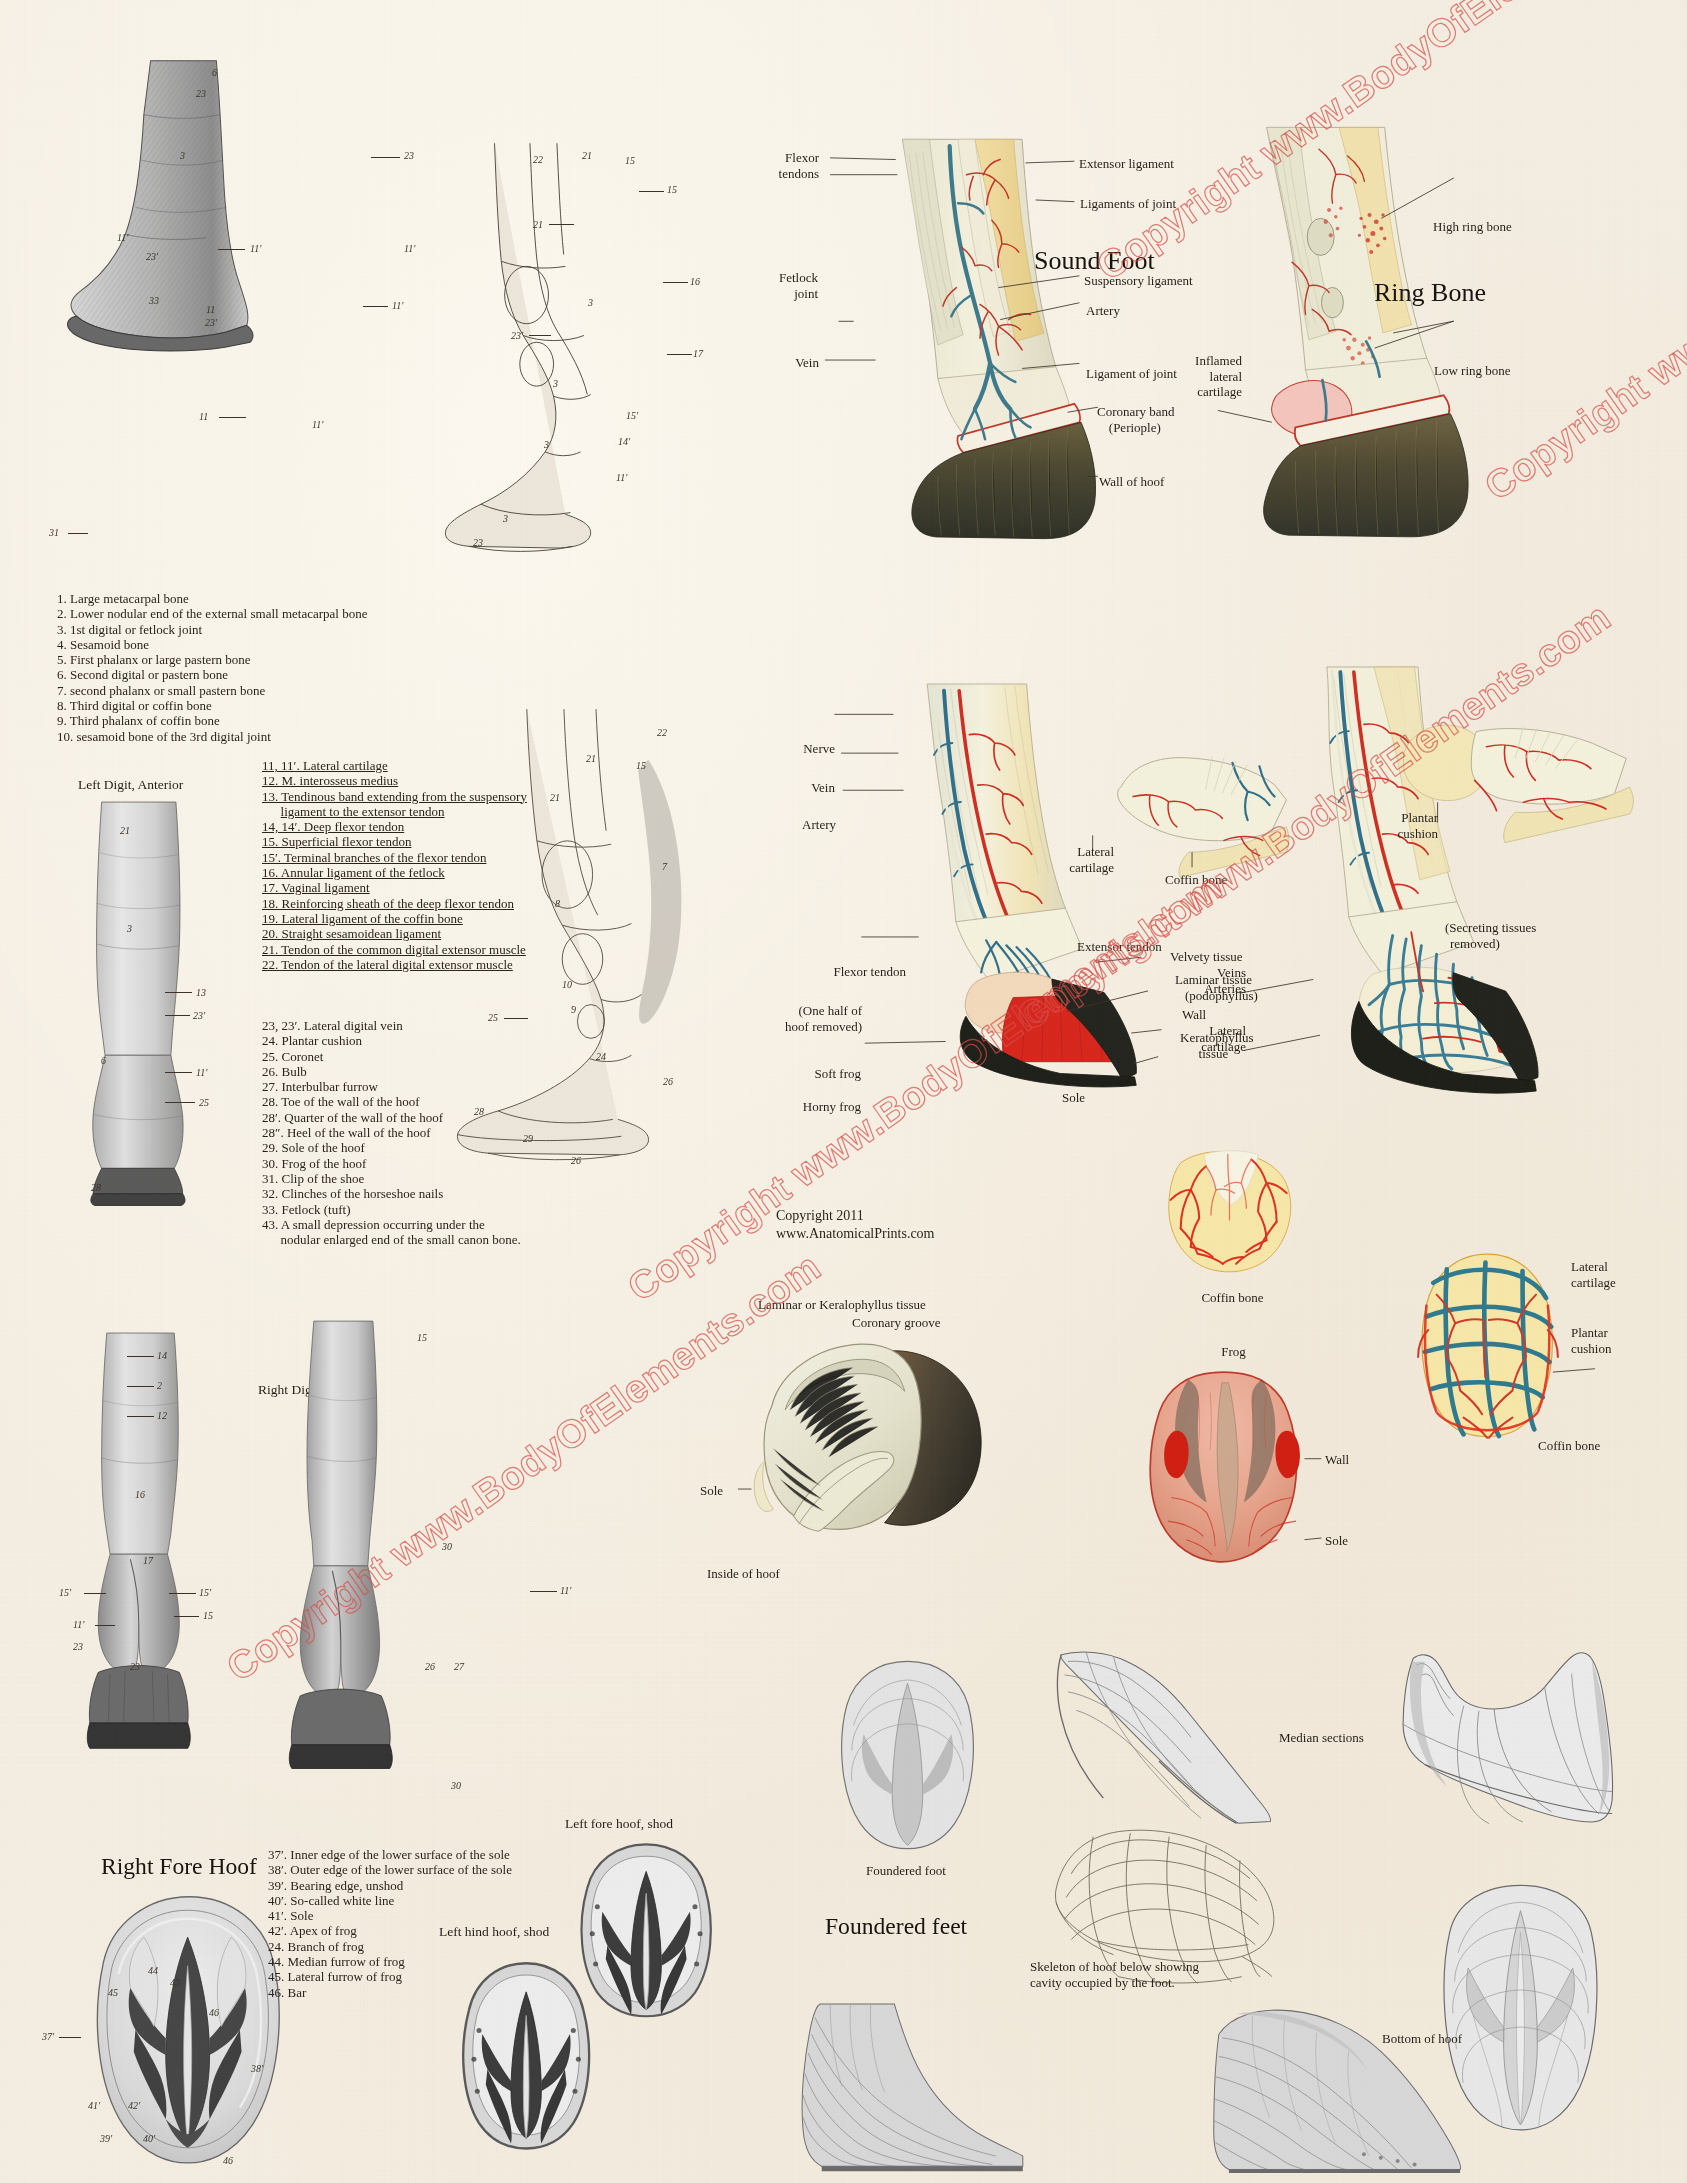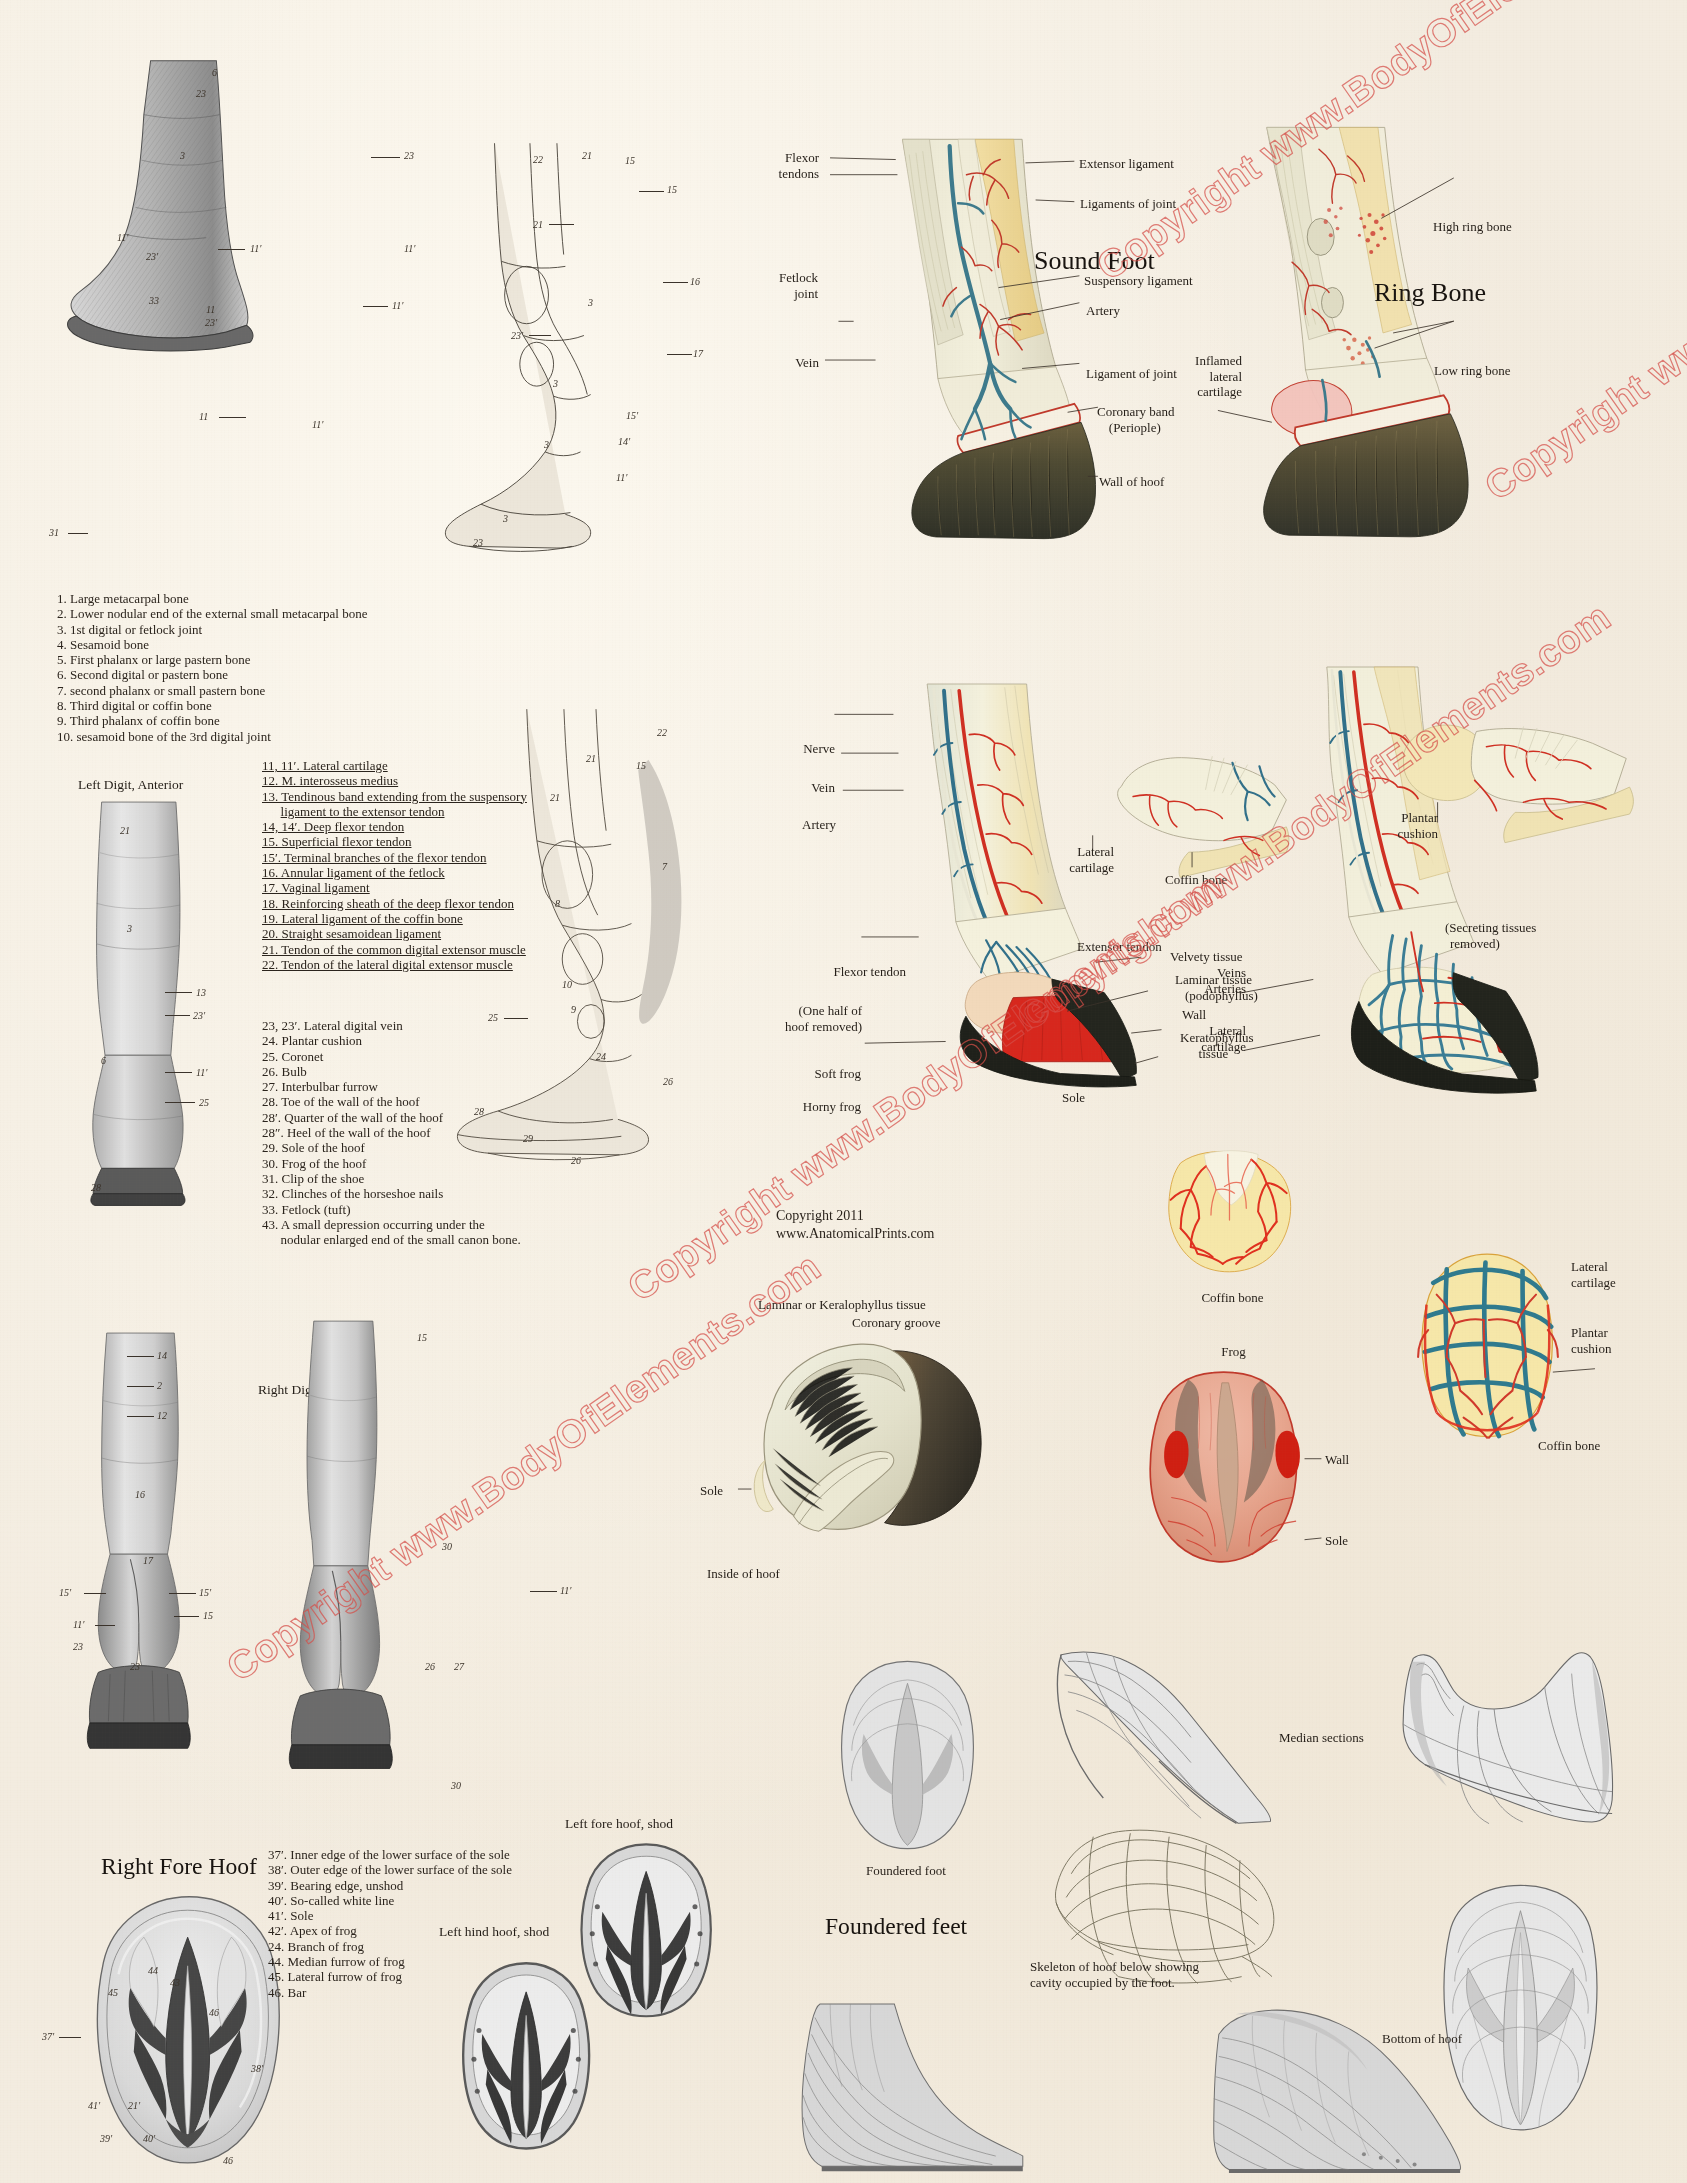--- a/index.html
+++ b/index.html
@@ -1117,21 +1117,21 @@
   <span class="abs num" style="left:42px;top:2031px;">37′</span>
   <div class="ld" style="left:59px;top:2037px;width:22px;"></div>
   <span class="abs num" style="left:148px;top:1965px;">44</span>
   <span class="abs num" style="left:170px;top:1977px;">43</span>
   <span class="abs num" style="left:108px;top:1987px;">45</span>
   <span class="abs num" style="left:209px;top:2007px;">46</span>
   <span class="abs num" style="left:251px;top:2063px;">38′</span>
   <span class="abs num" style="left:100px;top:2133px;">39′</span>
   <span class="abs num" style="left:143px;top:2133px;">40′</span>
   <span class="abs num" style="left:88px;top:2100px;">41′</span>
-  <span class="abs num" style="left:128px;top:2100px;">21′</span>
+  <span class="abs num" style="left:128px;top:2100px;">42′</span>
   <span class="abs num" style="left:223px;top:2155px;">46</span>
 
   <div class="abs legend" style="left:268px;top:1847px;">
     <div>37′. Inner edge of the lower surface of the sole</div>
     <div>38′. Outer edge of the lower surface of the sole</div>
     <div>39′. Bearing edge, unshod</div>
     <div>40′. So-called white line</div>
     <div>41′. Sole</div>
     <div>42′. Apex of frog</div>
     <div>24. Branch of frog</div>

